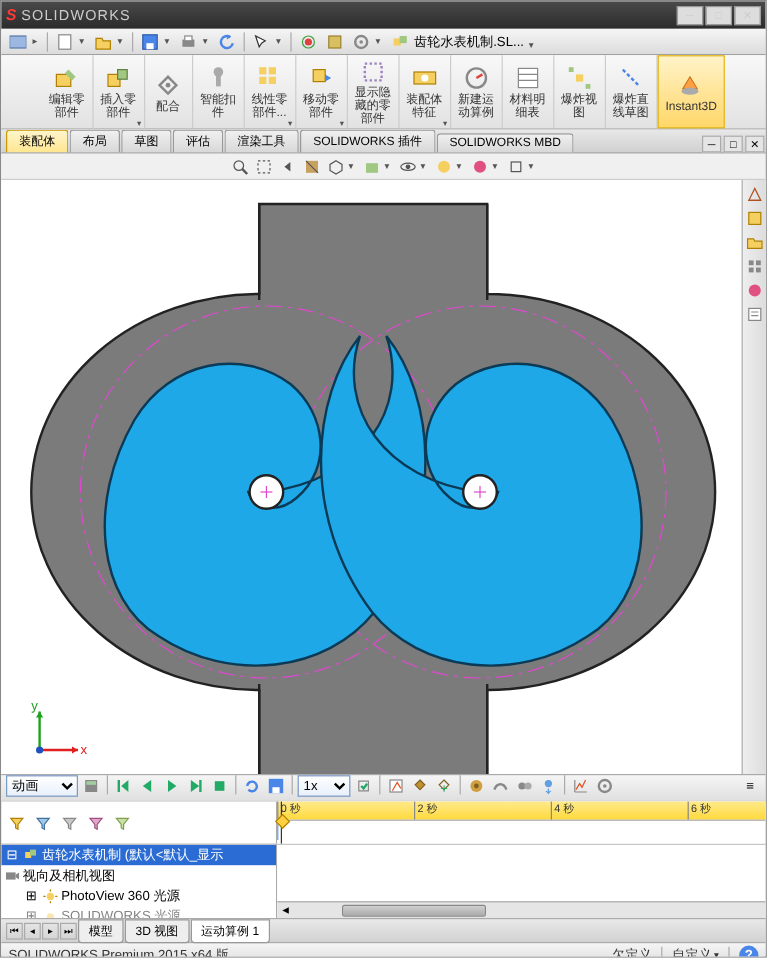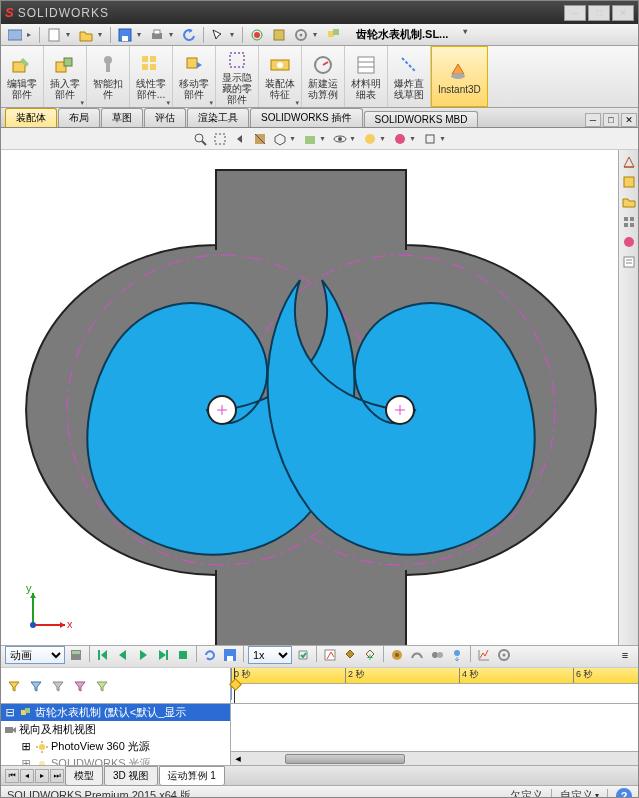--- a/index.html
+++ b/index.html
@@ -8,23 +8,23 @@
 .titlebar { height: 23px; background: linear-gradient(#4a4a4a, #2b2b2b); display: flex; align-items: center; padding: 0 4px; color: #ccc; }
 .titlebar .logo { color: #ff3838; font-weight: bold; font-style: italic; font-size: 13px; margin-right: 4px; }
 .titlebar .brand { color: #ccc; font-size: 12px; letter-spacing: 1px; }
 .titlebar .spacer { flex: 1; }
 .titlebar .winbtn { width: 22px; height: 16px; background: #ddd; margin-left: 2px; border: 1px solid #999; display: flex; align-items: center; justify-content: center; font-size: 9px; cursor: pointer; }
 
 .menubar { height: 22px; background: linear-gradient(#f5f5f5, #dcdcdc); border-bottom: 1px solid #a0a0a0; display: flex; align-items: center; padding: 0 4px; gap: 2px; }
 .mb-icon { width: 20px; height: 18px; display: flex; align-items: center; justify-content: center; cursor: pointer; }
 .mb-sep { width: 1px; height: 16px; background: #aaa; margin: 0 2px; }
 .mb-dd { width: 8px; color: #555; font-size: 8px; }
-.mb-doc { display: flex; align-items: flex-start; gap: 15px; margin-left: 4px; font-weight: bold; }
-
-.ribbon { height: 62px; background: linear-gradient(#f8f8f8, #e2e2e2); border-bottom: 1px solid #a0a0a0; display: flex; }
+.mb-doc { display: flex; align-items: flex-end; gap: 4px; margin-left: 4px; }
+
+.ribbon { height: 62px; background: linear-gradient(#f8f8f8, #e2e2e2); border-bottom: 1px solid #a0a0a0; display: flex; justify-content: center; }
 .rib-btn { display: flex; flex-direction: column; align-items: center; justify-content: center; padding: 2px 6px; cursor: pointer; border-right: 1px solid #ccc; min-width: 40px; position: relative; }
 .rib-btn.active { background: linear-gradient(#fff3c8, #ffd76a); border: 1px solid #e5b200; }
 .rib-ico { width: 24px; height: 24px; display: flex; align-items: center; justify-content: center; margin-bottom: 1px; }
 .rib-lbl { font-size: 10px; color: #333; text-align: center; line-height: 11px; }
 .rib-dd { font-size: 7px; color: #555; position: absolute; bottom: 0; right: 2px; }
 
 .tabstrip { height: 20px; background: linear-gradient(#e8e8e8, #d0d0d0); display: flex; align-items: flex-end; padding-left: 4px; border-bottom: 1px solid #888; }
 .tab { padding: 2px 10px; background: linear-gradient(#f0f0f0, #d8d8d8); border: 1px solid #999; border-bottom: none; border-radius: 3px 3px 0 0; margin-right: 1px; cursor: pointer; font-size: 10px; }
 .tab.active { background: linear-gradient(#fff5cc, #ffe690); border-color: #cc9900; }
 .tabstrip .spacer { flex: 1; }
@@ -180,20 +180,29 @@
           <rect x="2" y="8" width="10" height="10" fill="#f5d060" stroke="#b08000"></rect>
           <rect x="10" y="4" width="8" height="8" fill="#a0c880" stroke="#608040"></rect>
         </svg>
       </div>
       <div class="rib-lbl">插入零<br>部件</div>
       <div class="rib-dd">▾</div>
     </div>
   <div class="rib-btn">
       <div class="rib-ico">
         <svg width="22" height="22">
+          <path d="M4 11l7-7 7 7-7 7z" fill="none" stroke="#888" stroke-width="2"></path>
+          <circle cx="11" cy="11" r="2" fill="#888"></circle>
+        </svg>
+      </div>
+      <div class="rib-lbl">配合</div>
+    </div>
+  <div class="rib-btn">
+      <div class="rib-ico">
+        <svg width="22" height="22">
           <circle cx="11" cy="6" r="4" fill="#aaa"></circle>
           <rect x="9" y="8" width="4" height="10" fill="#aaa"></rect>
         </svg>
       </div>
       <div class="rib-lbl">智能扣<br>件</div>
     </div>
   <div class="rib-btn">
       <div class="rib-ico">
         <svg width="22" height="22">
           <rect x="2" y="2" width="6" height="6" fill="#f5d060"></rect>
@@ -244,20 +253,30 @@
     </div>
   <div class="rib-btn">
       <div class="rib-ico">
         <svg width="22" height="22">
           <rect x="3" y="3" width="16" height="16" fill="#fff" stroke="#888"></rect>
           <line x1="3" y1="8" x2="19" y2="8" stroke="#888"></line>
           <line x1="3" y1="13" x2="19" y2="13" stroke="#888"></line>
         </svg>
       </div>
       <div class="rib-lbl">材料明<br>细表</div>
+    </div>
+  <div class="rib-btn">
+      <div class="rib-ico">
+        <svg width="22" height="22">
+          <rect x="8" y="8" width="6" height="6" fill="#f5d060"></rect>
+          <rect x="2" y="2" width="4" height="4" fill="#a0c880"></rect>
+          <rect x="16" y="16" width="4" height="4" fill="#a0c880"></rect>
+        </svg>
+      </div>
+      <div class="rib-lbl">爆炸视<br>图</div>
     </div>
   <div class="rib-btn">
       <div class="rib-ico">
         <svg width="22" height="22">
           <path d="M4 4l14 14" stroke="#4a86e8" stroke-width="2" stroke-dasharray="3 2"></path>
         </svg>
       </div>
       <div class="rib-lbl">爆炸直<br>线草图</div>
     </div>
   <div class="rib-btn active">

